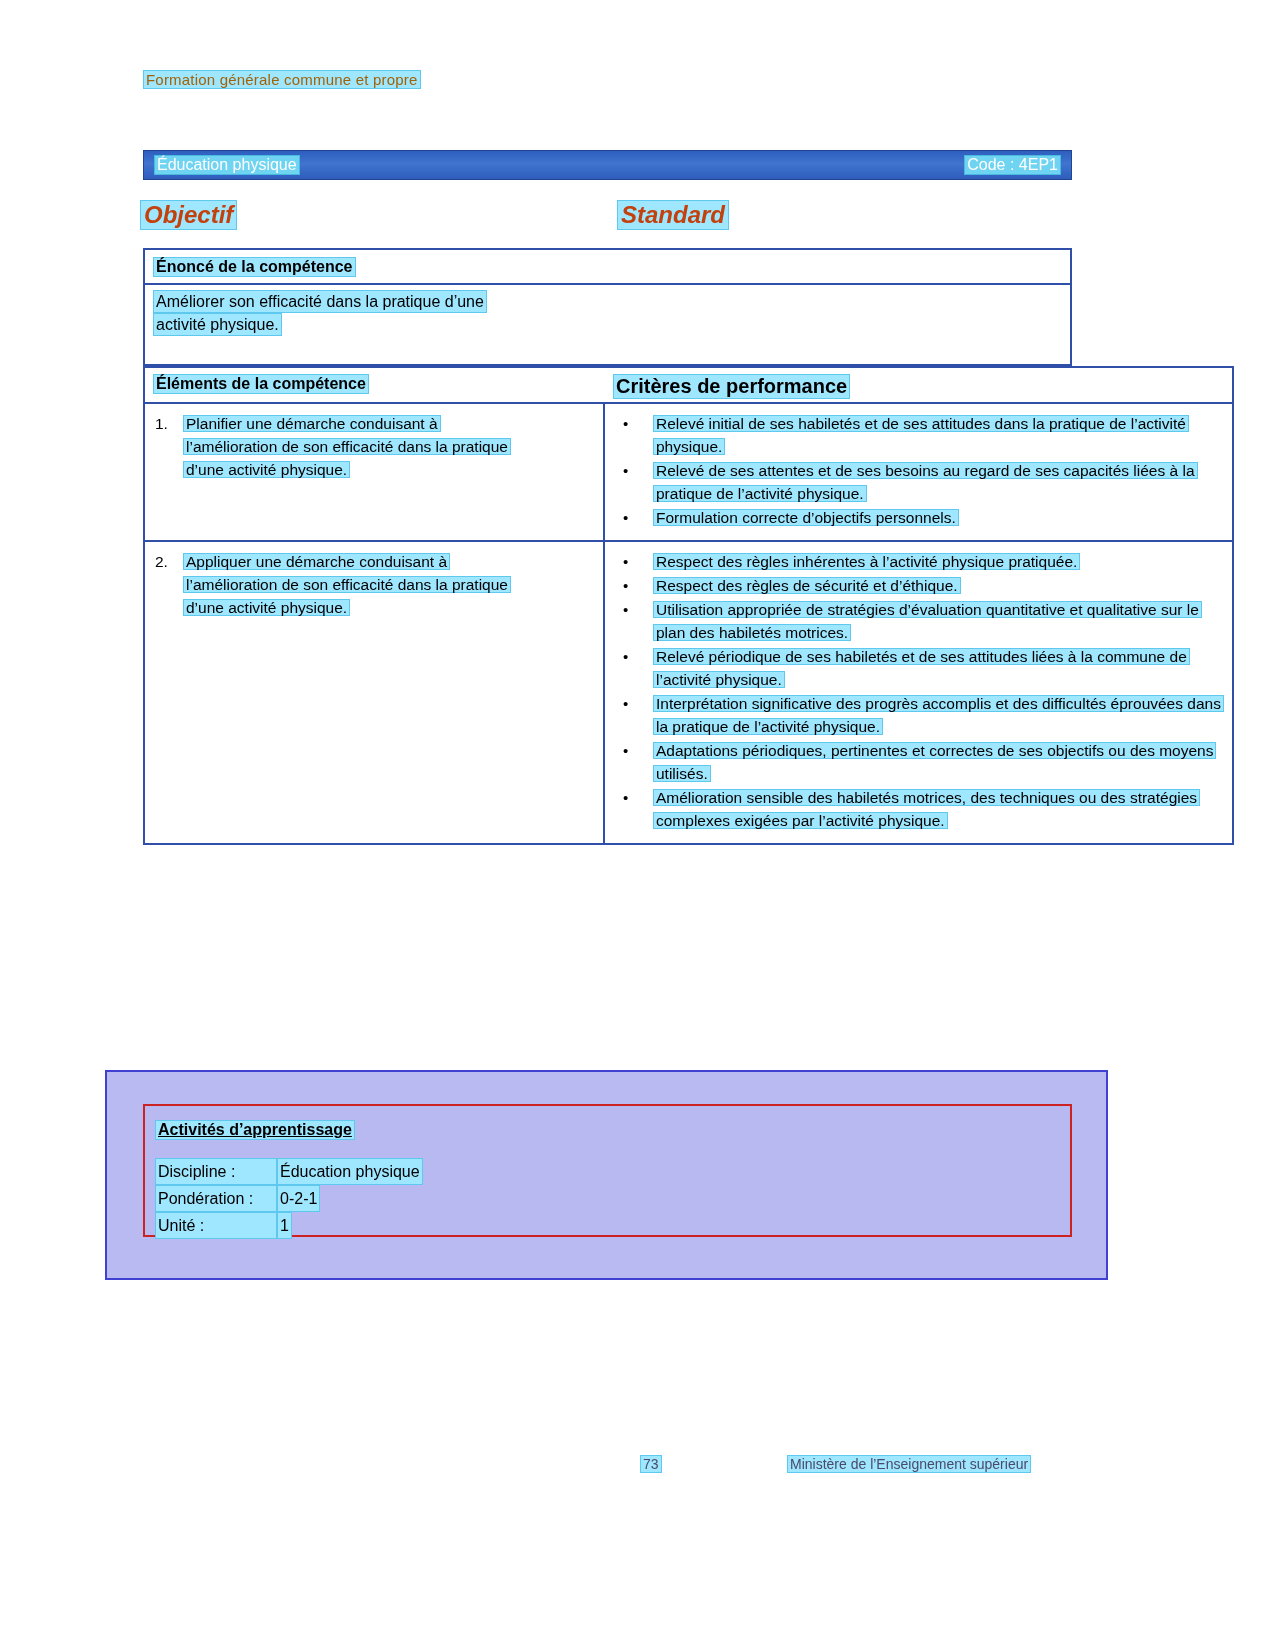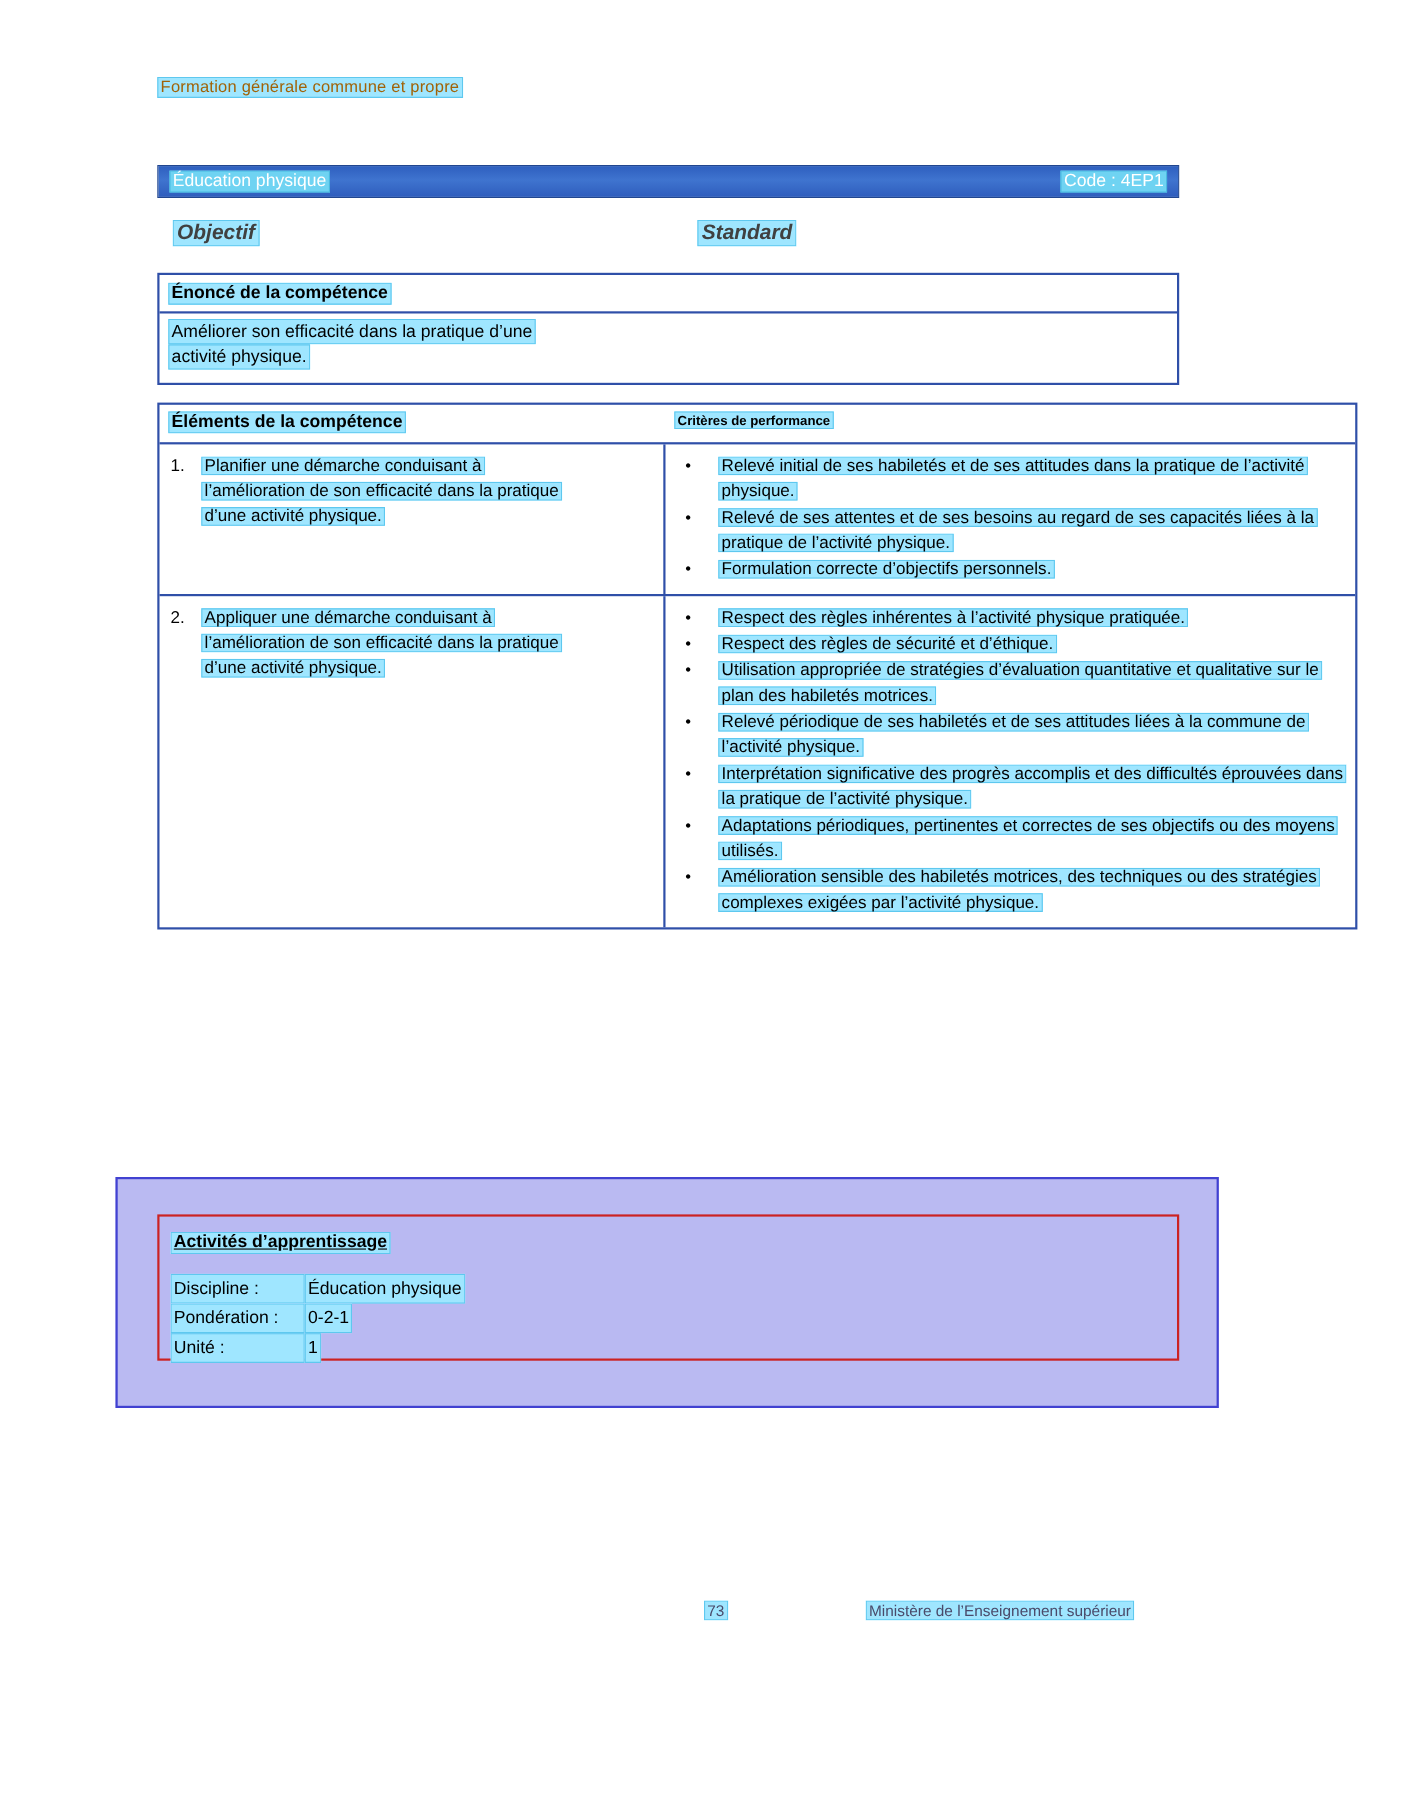--- a/index.html
+++ b/index.html
@@ -61,28 +61,28 @@
     font-size: 16px;
     padding: 1px 3px;
     background: #6fd3f2;
     box-shadow: 0 0 0 1px #49b9e0 inset;
     color: #ffffff;
   }
 
   
   .objstd {
     position: absolute;
-    left: 157px;
+    left: 140px;
     top: 200px;
     width: 700px;
     height: 26px;
     font-style: italic;
     font-weight: bold;
-    font-size: 19px;
-    color: #404040;
+    font-size: 24px;
+    color: #c2410c;
   }
   .objstd .o {
     position: absolute;
     left: 0; top: 0;
     padding: 1px 4px;
   }
   .objstd .s {
     position: absolute;
     left: 477px; top: 0;
     padding: 1px 4px;
@@ -92,21 +92,21 @@
   .box {
     position: absolute;
     border: 2px solid #2f4fa8;
     box-sizing: border-box;
     background: #ffffff;
   }
   .box-enonce {
     left: 143px;
     top: 248px;
     width: 929px;
-    height: 102px;
+    height: 118px;
   }
   .box-enonce .hdr {
     position: absolute;
     left: 0; top: 0;
     width: 100%;
     height: 35px;
     border-bottom: 2px solid #2f4fa8;
     box-sizing: border-box;
     display: flex;
     align-items: center;
@@ -150,21 +150,21 @@
     top: 6px;
     font-weight: bold;
     font-size: 16px;
     padding: 1px 3px;
   }
   .table .hdr-row .c2 {
     position: absolute;
     left: 468px;
     top: 6px;
     font-weight: bold;
-    font-size: 12px;
+    font-size: 20px;
     padding: 1px 3px;
   }
   .trow {
     position: relative;
     border-bottom: 2px solid #2f4fa8;
     display: flex;
   }
   .trow:last-child { border-bottom: none; }
   .cell-left {
     width: 460px;

